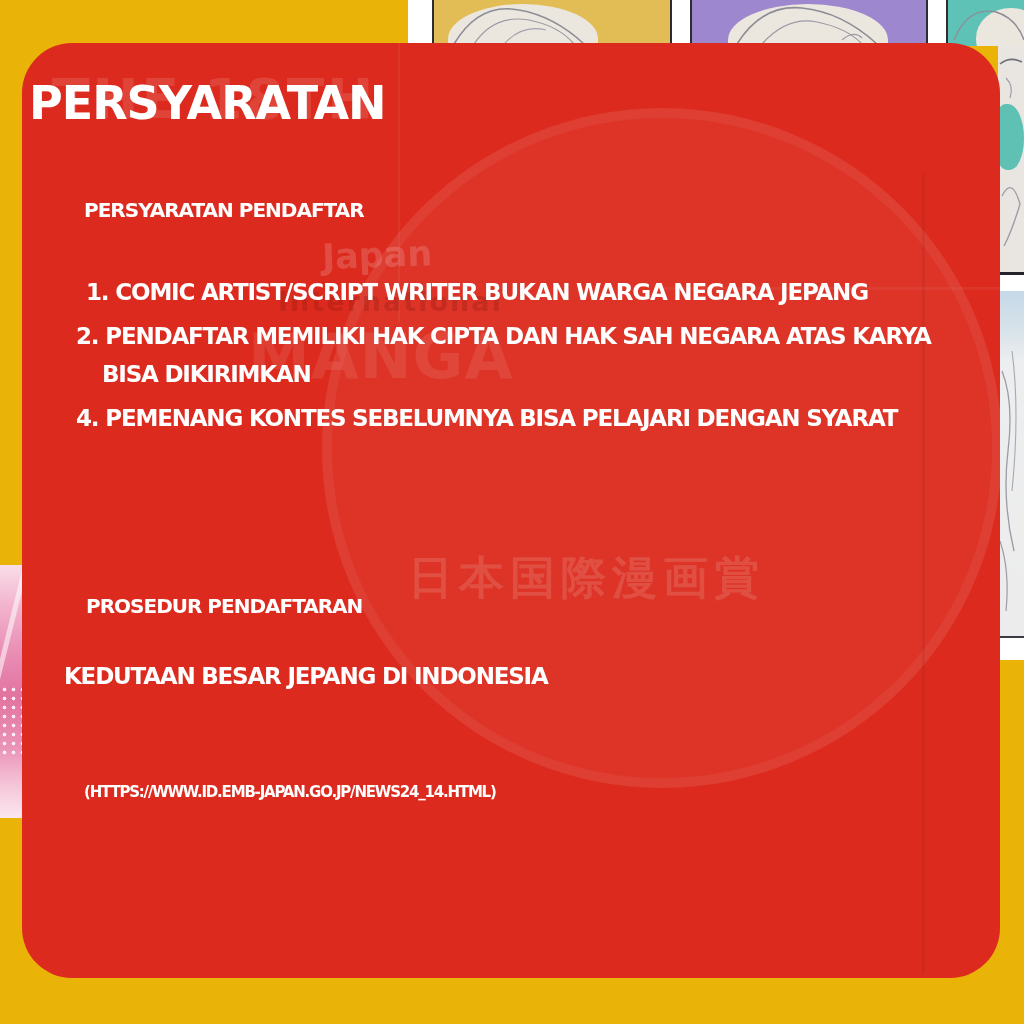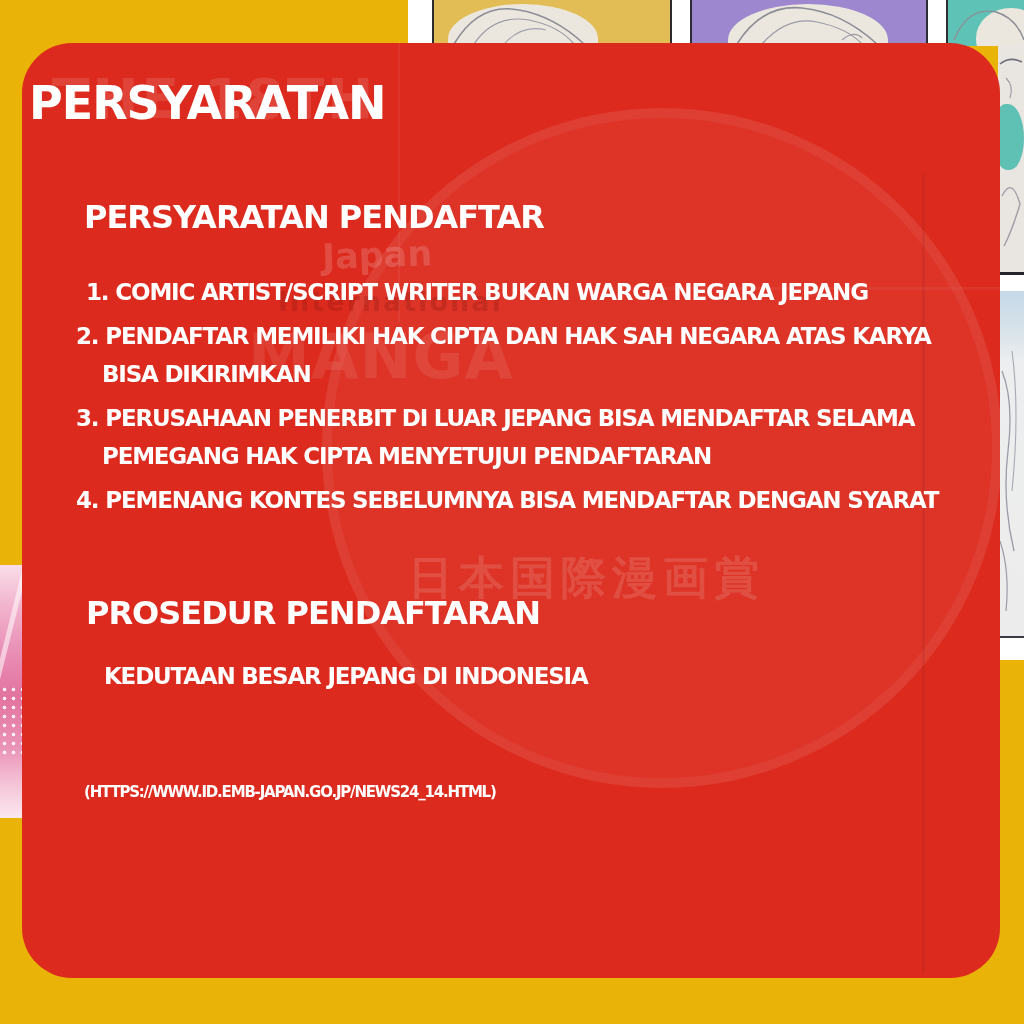--- a/index.html
+++ b/index.html
@@ -45,35 +45,35 @@
   .wm-manga{left:226px;top:277px;font-size:62px;letter-spacing:1px;color:rgba(255,255,255,0.09);}
   .wm-kanji{left:386px;top:505px;font-size:45px;letter-spacing:6px;color:rgba(255,255,255,0.13);}
   .crease{position:absolute;pointer-events:none;}
   .crease-v1{left:376px;top:0;width:2px;height:280px;background:rgba(255,255,255,0.05);}
   .crease-v2{left:900px;top:130px;width:3px;height:800px;background:rgba(0,0,0,0.05);}
   .crease-h1{left:640px;top:244px;width:338px;height:3px;background:rgba(255,255,255,0.05);}
 
   
   .title{position:absolute;left:0;top:26px;width:100%;text-align:left;font-size:46px;
          font-weight:bold;letter-spacing:-1px;margin:7px;}
-  .sec-heading{position:absolute;font-size:32px;font-weight:bold;letter-spacing:-1px;white-space:nowrap;}
+  .sec-heading{position:absolute;font-size:20px;font-weight:bold;letter-spacing:-1px;white-space:nowrap;}
   .h-req{left:62px;top:155px;}
   .h-proc{left:64px;top:551px;}
 
   .req-list{position:absolute;left:46px;top:222px;width:925px;margin:8px;padding:0;list-style:none;
             font-size:23px;font-weight:bold;letter-spacing:-1.2px;line-height:38px;}
   .req-item{margin:0 0 6px 0;white-space:nowrap;}
   .req-item:first-child{padding-left:10px;}
   .req-num{margin-right:7px;}
   .req-l2{padding-left:26px;white-space:nowrap;}
 
   .para{position:absolute;left:42px;top:612px;width:874px;font-size:23px;font-weight:bold;
         letter-spacing:-1.2px;line-height:42px;}
   .para-l1{display:block;text-align:justify;text-align-last:justify;}
-  .para-l2{display:block;margin-left:40px;}
+  .para-l2{display:block;}
 
   .url-line{position:absolute;left:62px;top:740px;font-size:15px;font-weight:bold;
             letter-spacing:-1.2px;white-space:nowrap;}
 </style>
 </head>
 <body>
 
 <div class="canvas">
 
   <div class="bg-white-strip"></div>
@@ -147,25 +147,21 @@
     <ol class="req-list">
       <li class="req-item">
         <span class="req-num">1.</span><span>COMIC ARTIST/SCRIPT WRITER BUKAN WARGA NEGARA JEPANG</span>
         <div class="req-l2"></div>
       </li>
       <li class="req-item">
         <span class="req-num">2.</span><span>PENDAFTAR MEMILIKI HAK CIPTA DAN HAK SAH NEGARA ATAS KARYA</span>
         <div class="req-l2">BISA DIKIRIMKAN</div>
       </li>
       <li class="req-item">
-        <span class="req-num">3.</span><span>PERUSAHAAN PENERBIT DI LUAR JEPANG BISA MENDAFTAR SELAMA</span>
-        <div class="req-l2">PEMEGANG HAK CIPTA MENYETUJUI PENDAFTARAN</div>
-      </li>
-      <li class="req-item">
-        <span class="req-num">4.</span><span>PEMENANG KONTES SEBELUMNYA BISA MENDAFTAR DENGAN SYARAT</span>
+        <span class="req-num">4.</span><span>PEMENANG KONTES SEBELUMNYA BISA PELAJARI DENGAN SYARAT</span>
       </li>
     </ol>
 
     <div class="sec-heading h-proc">PROSEDUR PENDAFTARAN</div>
 
     <div class="para">
       <span class="para-l2">KEDUTAAN BESAR JEPANG DI INDONESIA</span>
     </div>
 
     <div class="url-line">(HTTPS://WWW.ID.EMB-JAPAN.GO.JP/NEWS24_14.HTML)</div>

